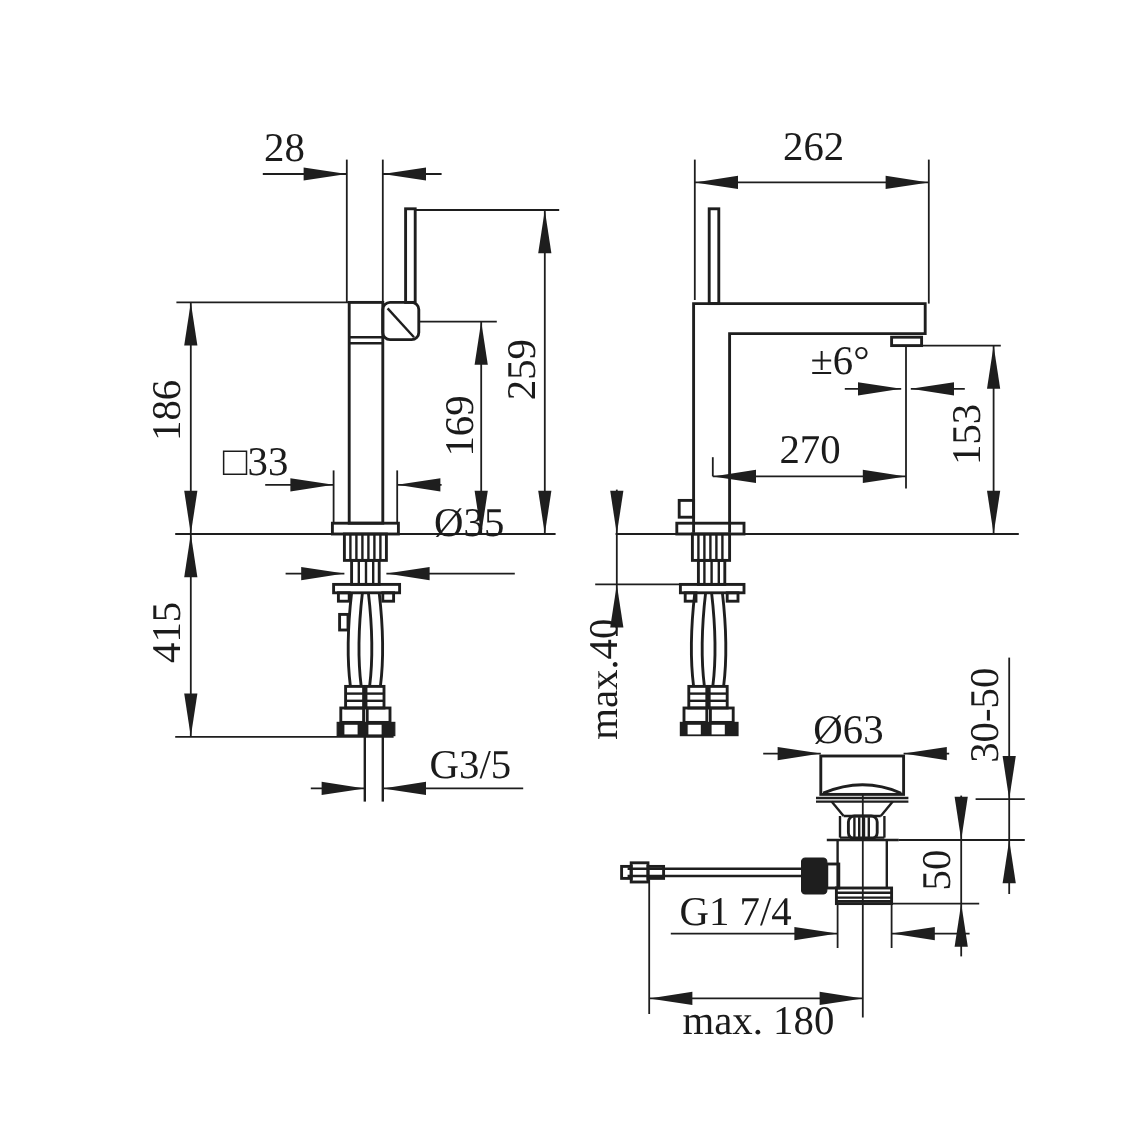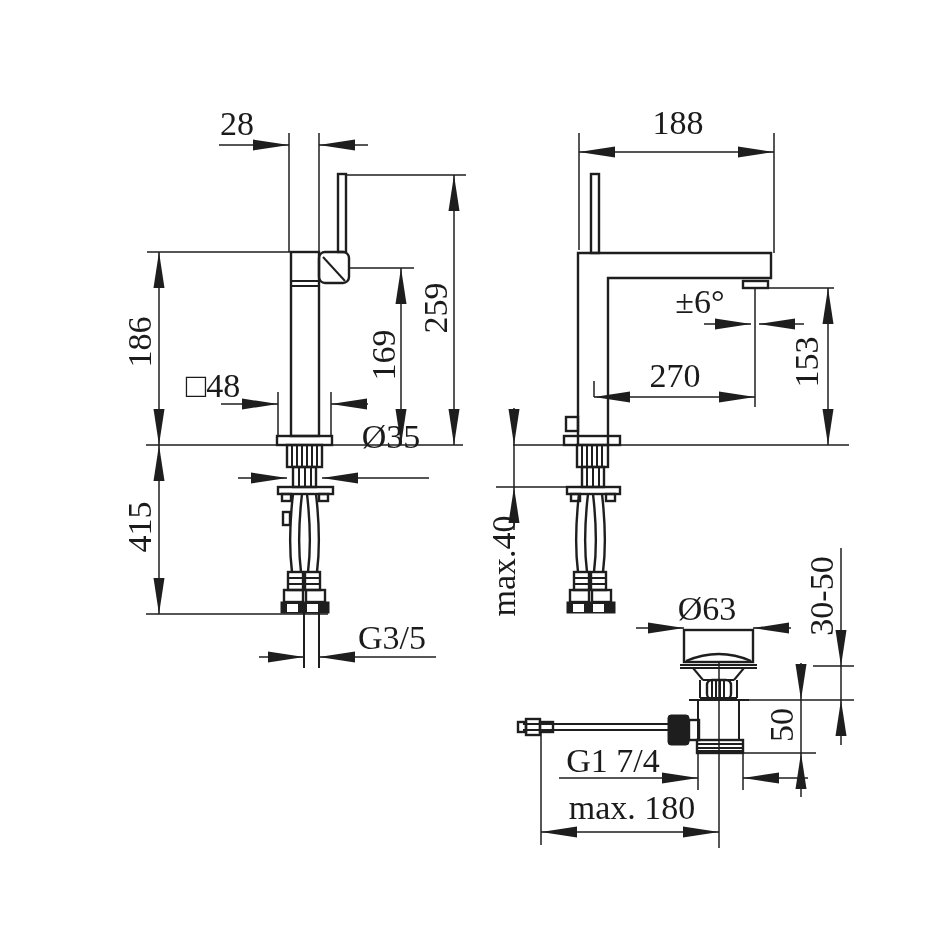--- a/index.html
+++ b/index.html
@@ -216,29 +216,29 @@
           <polygon points="525,832 561,826.5 561,837.5" fill="#1e1e1e"></polygon>
           <polygon points="703,832 667,826.5 667,837.5" fill="#1e1e1e"></polygon>
         </g>
       </g>
     </svg>
 
   <div class="lbl" style="left:221px;top:124px">28</div>
   <div class="lbl rot" style="left:124px;top:342px">186</div>
   <div class="lbl rot" style="left:368px;top:355px">169</div>
   <div class="lbl rot" style="left:420px;top:308px">259</div>
-  <div class="lbl" style="left:197px;top:386px">□48</div>
+  <div class="lbl" style="left:197px;top:386px">□33</div>
   <div class="lbl" style="left:375px;top:437px">Ø35</div>
   <div class="lbl rot" style="left:124px;top:527px">415</div>
   <div class="lbl" style="left:376px;top:638px">G3/5</div>
 
-  <div class="lbl" style="left:662px;top:123px">188</div>
+  <div class="lbl" style="left:662px;top:123px">262</div>
   <div class="lbl" style="left:684px;top:302px">±6°</div>
   <div class="lbl" style="left:659px;top:376px">270</div>
   <div class="lbl rot" style="left:791px;top:362px">153</div>
   <div class="lbl rot" style="left:488px;top:566px">max.40</div>
 
   <div class="lbl" style="left:691px;top:609px">Ø63</div>
   <div class="lbl rot" style="left:806px;top:596px">30-50</div>
   <div class="lbl rot" style="left:766px;top:725px">50</div>
   <div class="lbl" style="left:597px;top:761px">G1 7/4</div>
-  <div class="lbl" style="left:616px;top:808px">max. 180</div>
+  <div class="lbl" style="left:616px;top:852px">max. 180</div>
 </div>
 
 </body></html>

